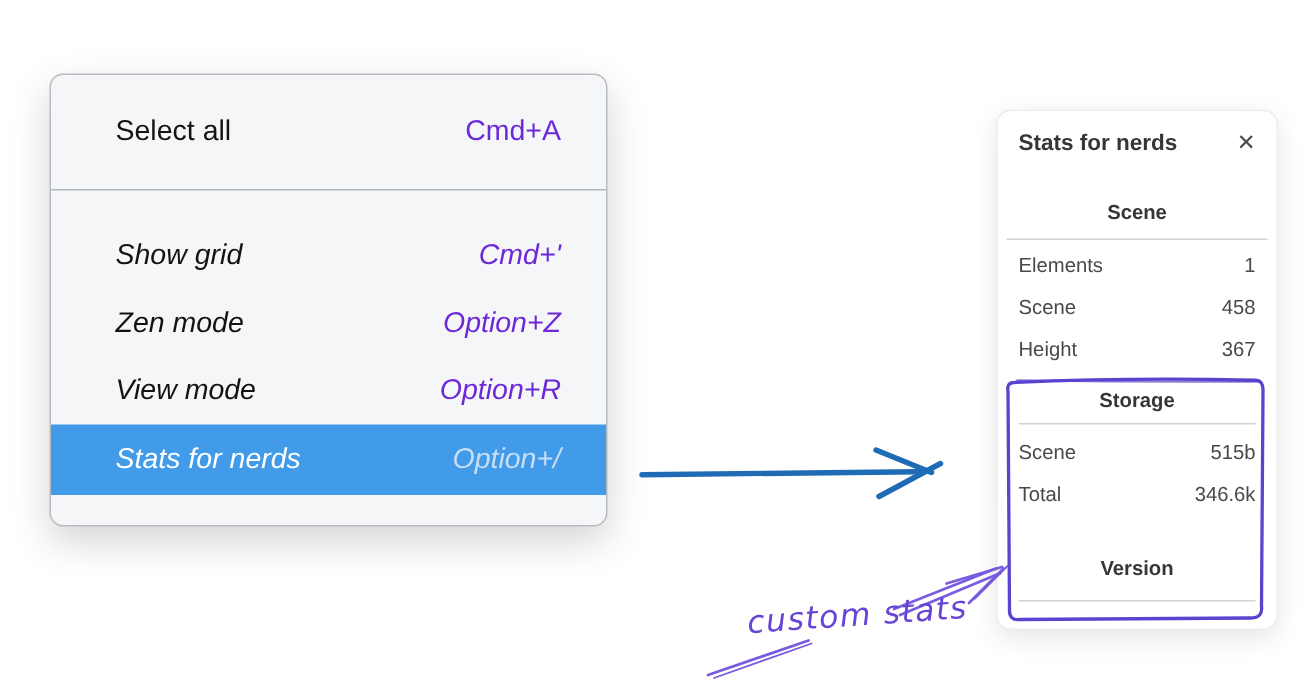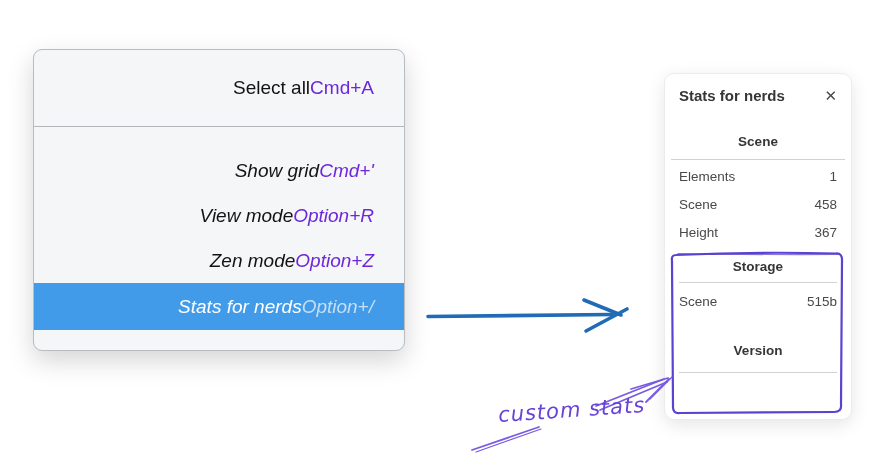--- a/index.html
+++ b/index.html
@@ -10,21 +10,21 @@
 
   
   .menu {
     position:absolute; left:33px; top:49px; width:372px; height:302px;
     box-sizing:border-box; background:#f5f6f7;
     border:1px solid #b8bcc1; border-radius:9px;
     box-shadow:0 10px 26px rgba(0,0,0,.17);
     z-index:2;
   }
   .menu-row {
-    display:flex; justify-content:flex-end; align-items:center;
+    display:flex; justify-content:space-between; align-items:center;
     padding:0 30px 0 43px; font-size:19px; color:#131313; height:45px;
   }
   .menu-row .shortcut { color:#6d28d9; }
   .row-first { height:50px; margin-top:13px; }
   .menu-divider { height:1px; background:#b3b7bb; margin:13px 0 0 0; border:none; }
   .section2 { margin-top:21px;font-style:italic; }
   .menu-row.selected { background:#419be8; color:#ffffff; height:47px; }
   .menu-row.selected .shortcut { color:#c6def6; }
 
   
@@ -71,26 +71,26 @@
       <span>Select all</span>
       <span class="shortcut">Cmd+A</span>
     </div>
     <hr class="menu-divider">
     <div class="section2">
       <div class="menu-row">
         <span>Show grid</span>
         <span class="shortcut">Cmd+'</span>
       </div>
       <div class="menu-row">
+        <span>Zen mode</span>
+        <span class="shortcut">Option+Z</span>
+      </div>
+      <div class="menu-row">
         <span>View mode</span>
         <span class="shortcut">Option+R</span>
-      </div>
-      <div class="menu-row">
-        <span>Zen mode</span>
-        <span class="shortcut">Option+Z</span>
       </div>
       <div class="menu-row selected">
         <span>Stats for nerds</span>
         <span class="shortcut">Option+/</span>
       </div>
     </div>
   </div>
 
   <div class="panel">
     <div class="panel-title-row">
@@ -111,20 +111,24 @@
     <div class="stat-row">
       <span>Height</span>
       <span>367</span>
     </div>
 
     <div class="sec-heading h-storage">Storage</div>
     <hr class="hr2">
     <div class="stat-row">
       <span>Scene</span>
       <span>515b</span>
+    </div>
+    <div class="stat-row">
+      <span>Total</span>
+      <span>346.6k</span>
     </div>
 
     <div class="sec-heading h-version">Version</div>
     <hr class="hr3">
   </div>
 
   <svg class="overlay" viewBox="0 0 873 461">
 
     <g fill="none" stroke-linecap="round" stroke-width="3.6" stroke="#1f6bb5">
       <path d="M428,316.5 L612,314.5"></path>

